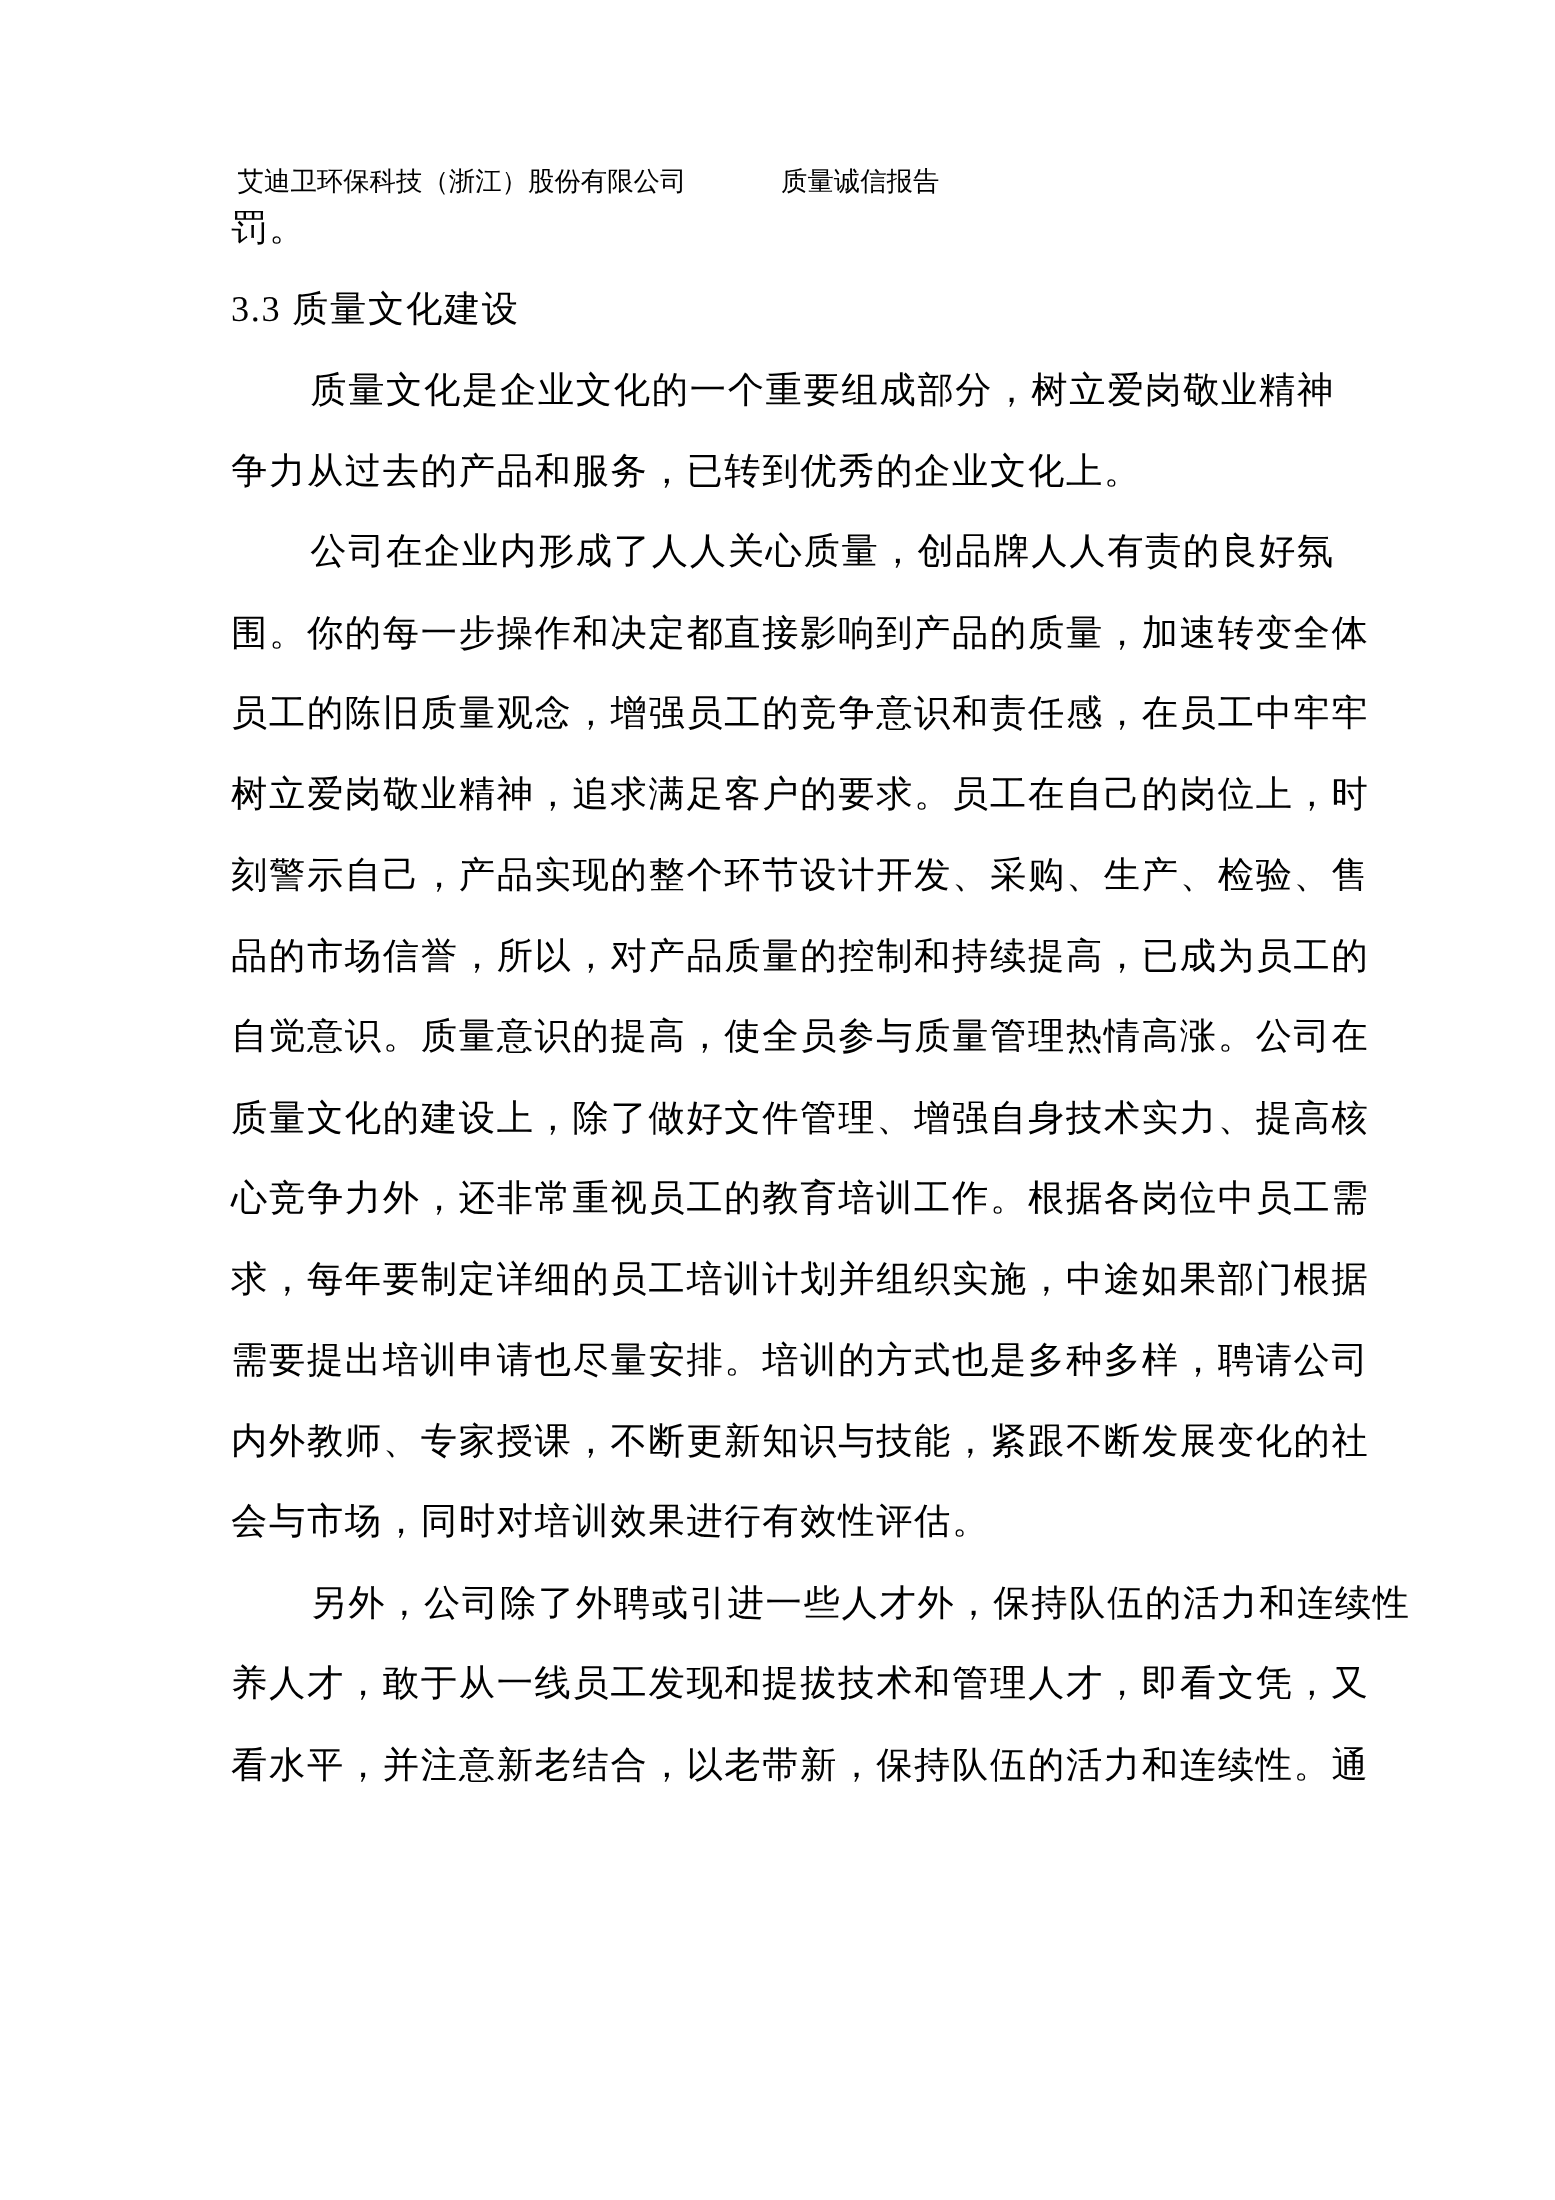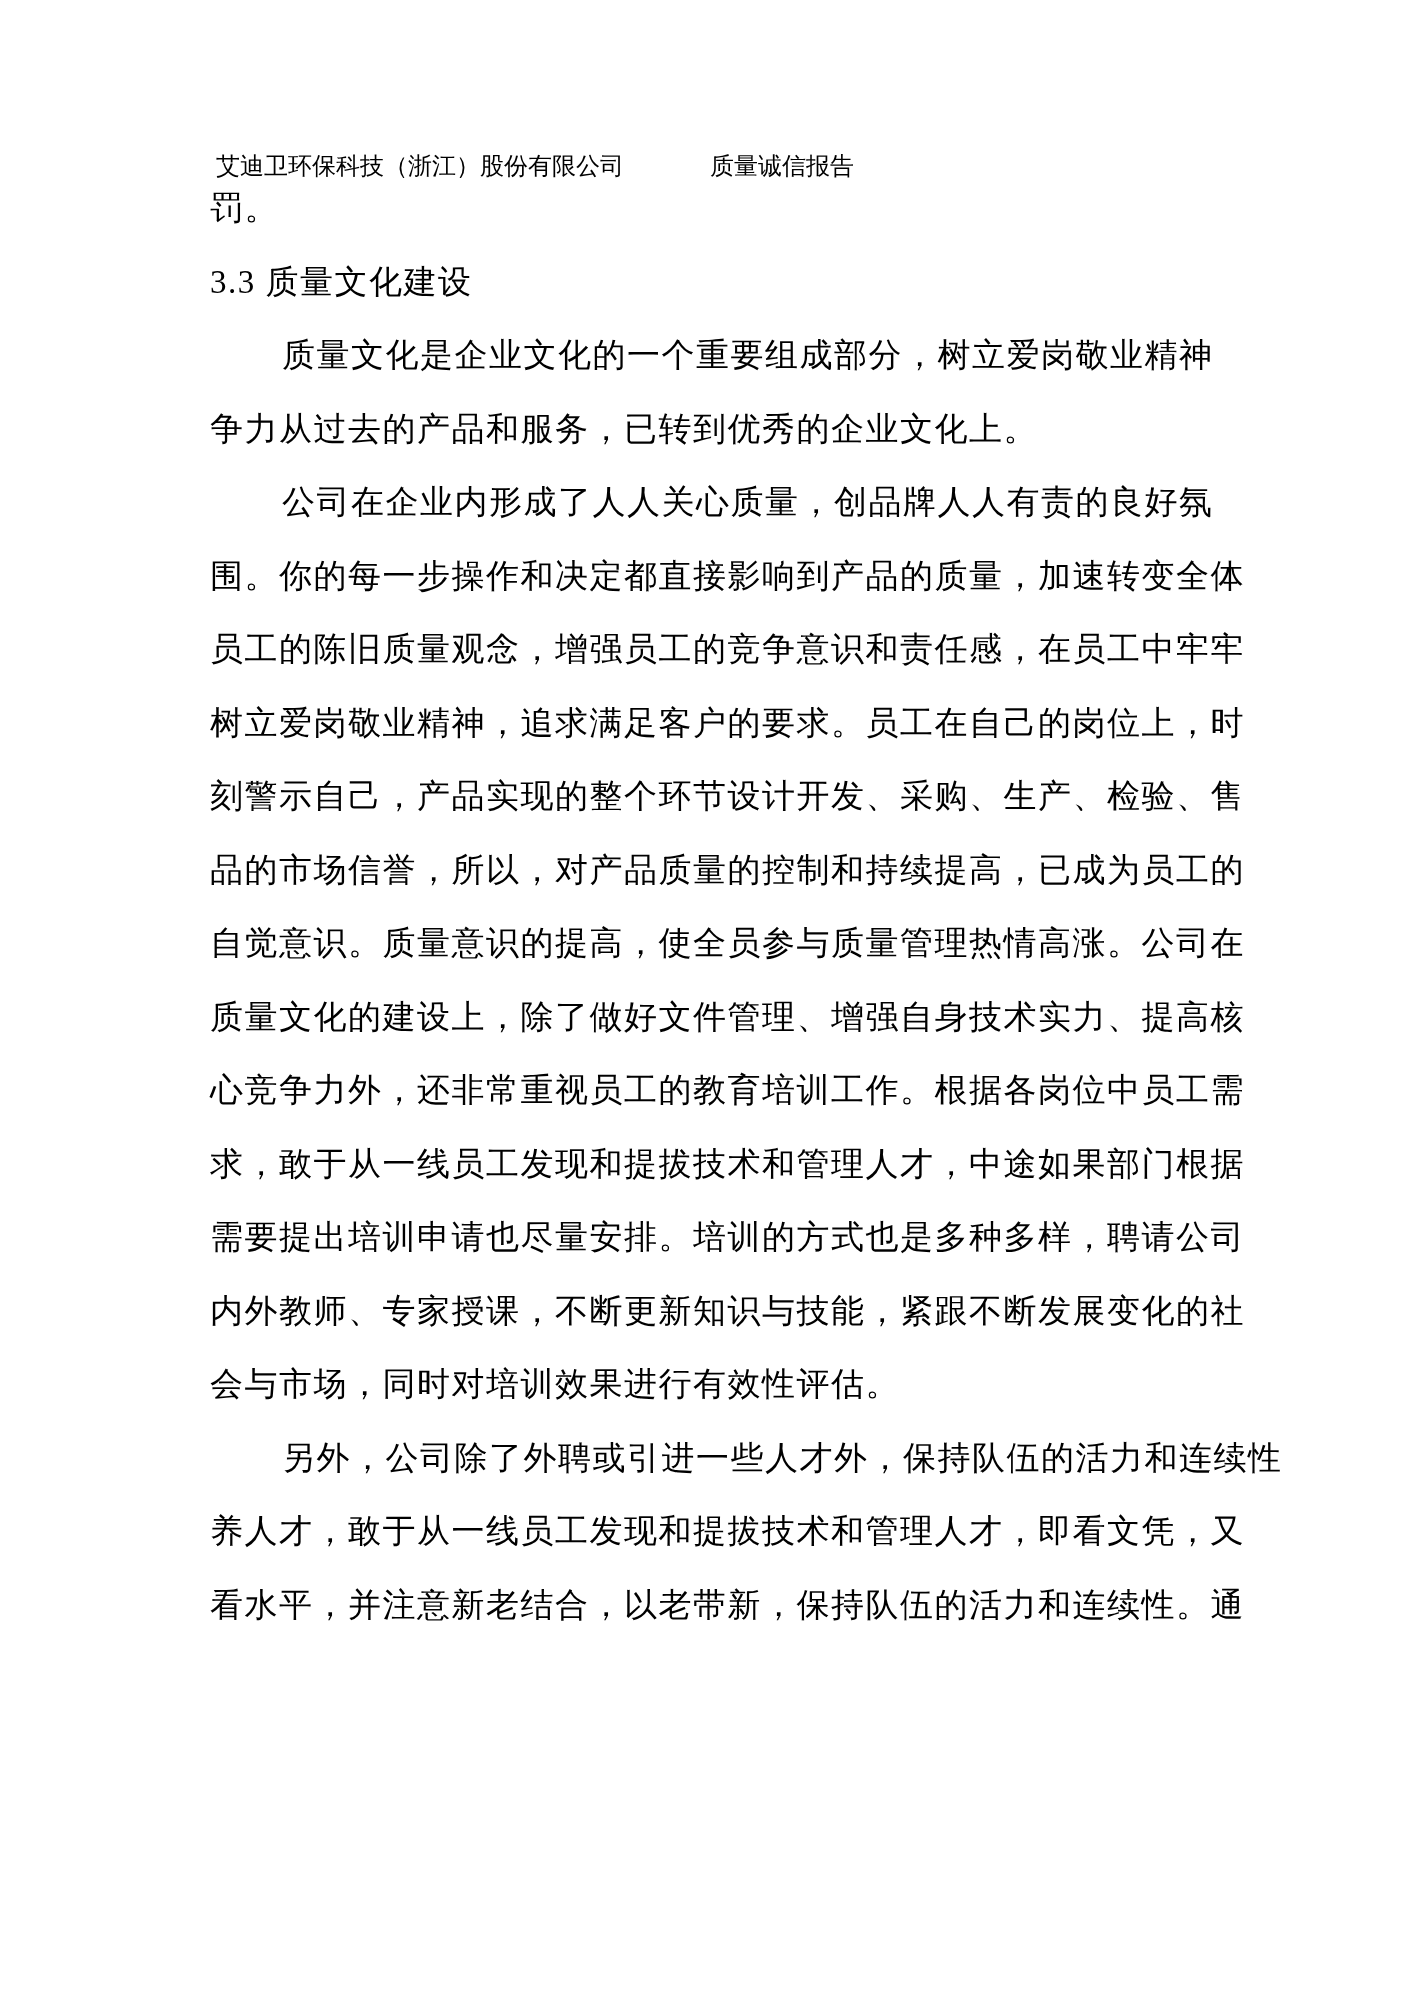--- a/index.html
+++ b/index.html
@@ -62,21 +62,21 @@
       <div class="line">争力从过去的产品和服务，已转到优秀的企业文化上。</div>
       <div class="line indent">公司在企业内形成了人人关心质量，创品牌人人有责的良好氛</div>
       <div class="line">围。你的每一步操作和决定都直接影响到产品的质量，加速转变全体</div>
       <div class="line">员工的陈旧质量观念，增强员工的竞争意识和责任感，在员工中牢牢</div>
       <div class="line">树立爱岗敬业精神，追求满足客户的要求。员工在自己的岗位上，时</div>
       <div class="line">刻警示自己，产品实现的整个环节设计开发、采购、生产、检验、售</div>
       <div class="line">品的市场信誉，所以，对产品质量的控制和持续提高，已成为员工的</div>
       <div class="line">自觉意识。质量意识的提高，使全员参与质量管理热情高涨。公司在</div>
       <div class="line">质量文化的建设上，除了做好文件管理、增强自身技术实力、提高核</div>
       <div class="line">心竞争力外，还非常重视员工的教育培训工作。根据各岗位中员工需</div>
-      <div class="line">求，敢于从一线员工发现和提拔技术和管理人才，中途如果部门根据</div>
+      <div class="line">求，每年要制定详细的员工培训计划并组织实施，中途如果部门根据</div>
       <div class="line">需要提出培训申请也尽量安排。培训的方式也是多种多样，聘请公司</div>
       <div class="line">内外教师、专家授课，不断更新知识与技能，紧跟不断发展变化的社</div>
       <div class="line">会与市场，同时对培训效果进行有效性评估。</div>
       <div class="line indent">另外，公司除了外聘或引进一些人才外，保持队伍的活力和连续性</div>
       <div class="line">养人才，敢于从一线员工发现和提拔技术和管理人才，即看文凭，又</div>
       <div class="line">看水平，并注意新老结合，以老带新，保持队伍的活力和连续性。通</div>
     </div>
 </div>
 
 </body></html>

